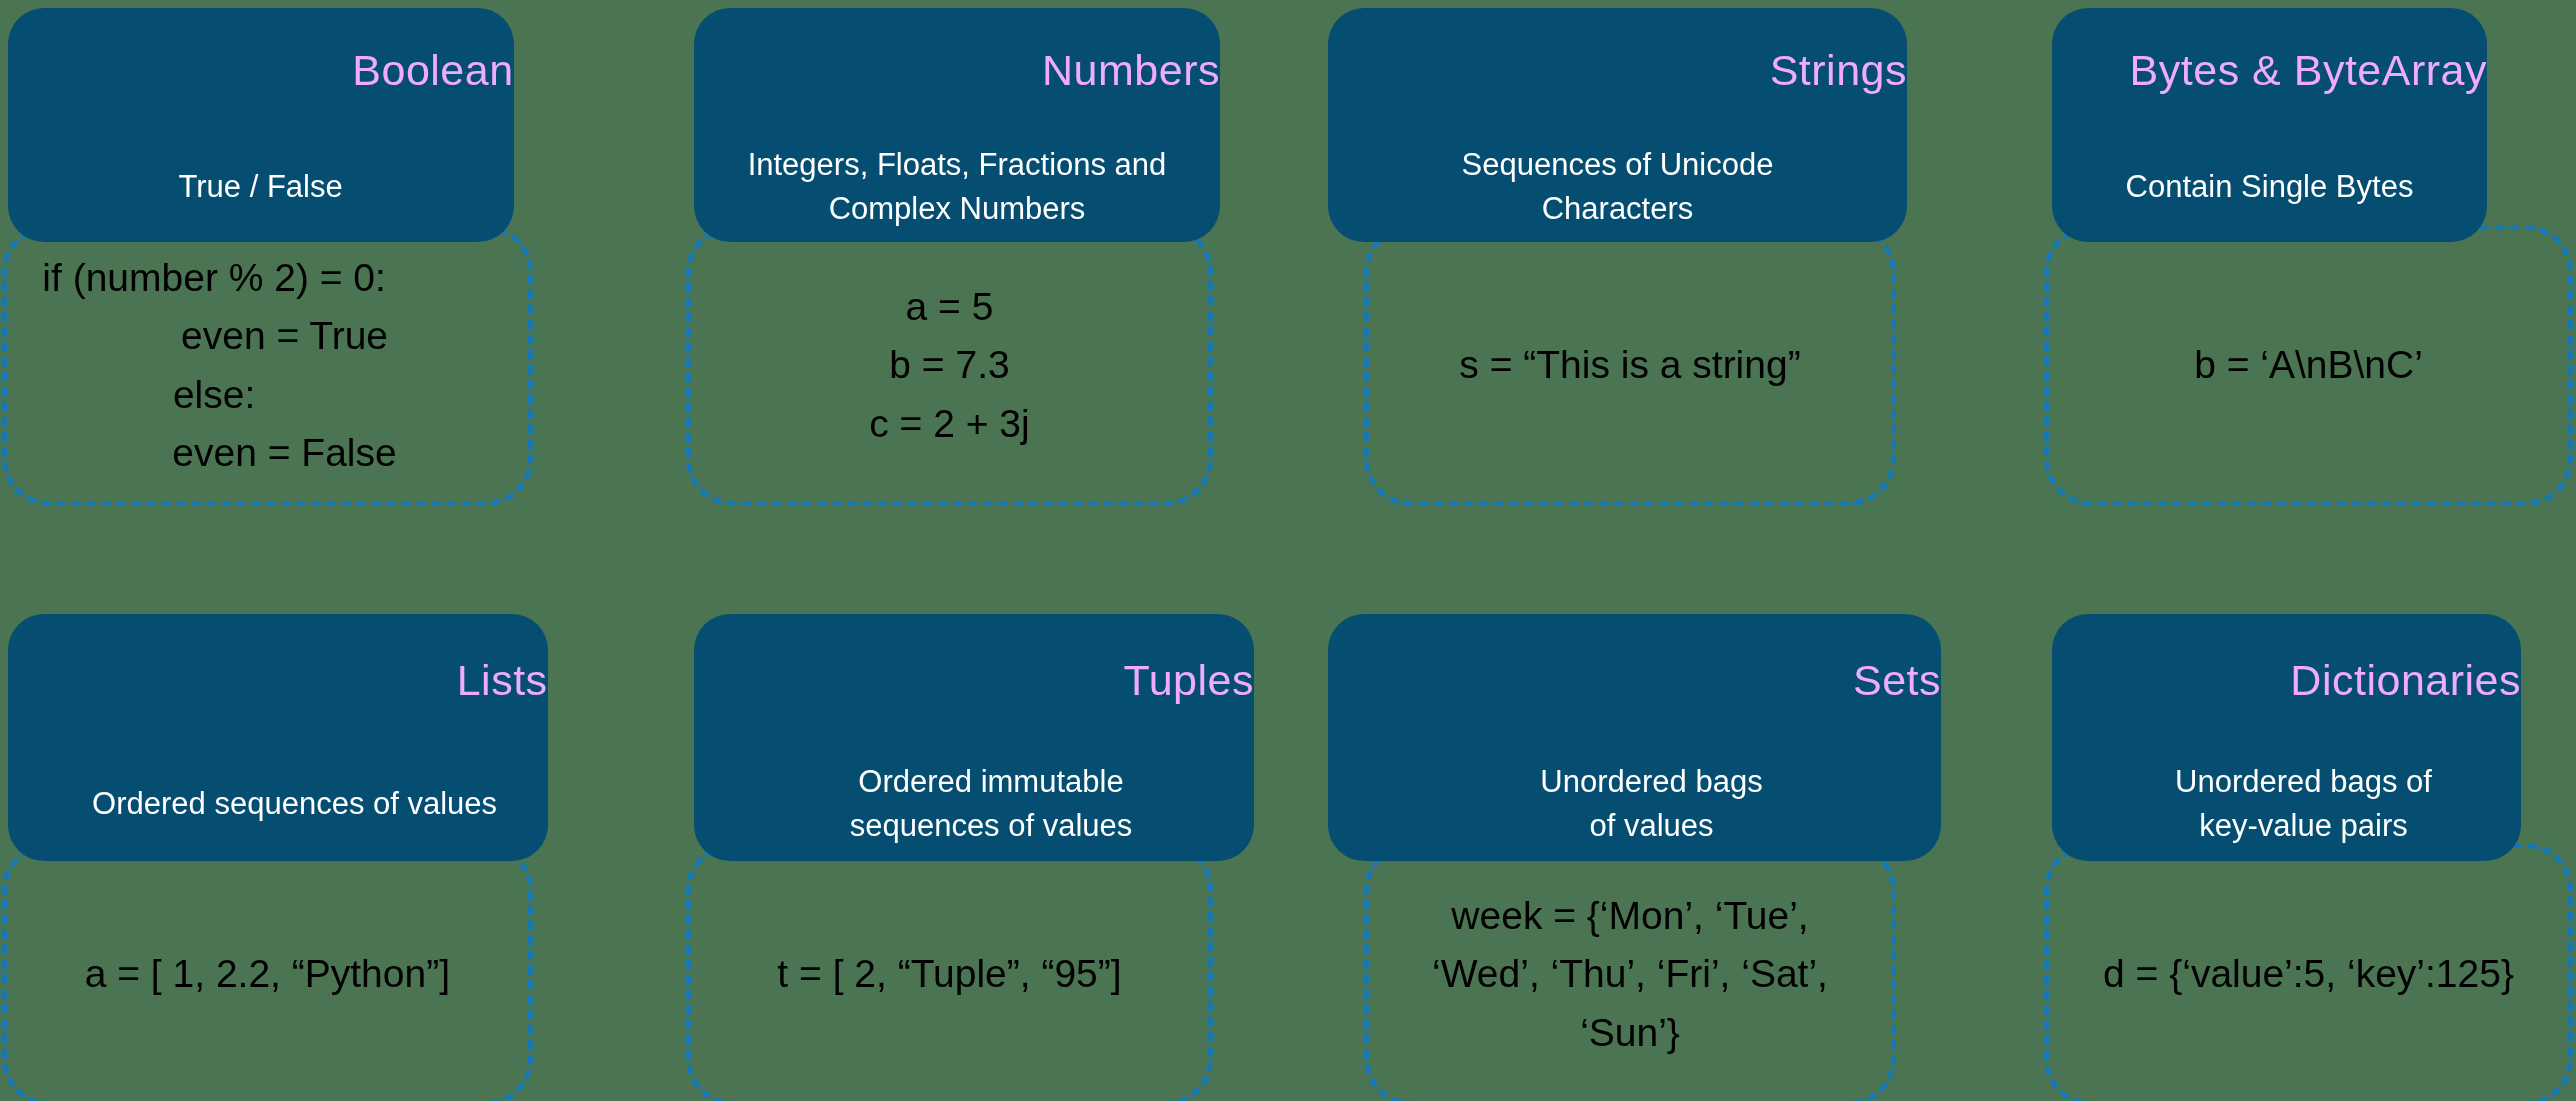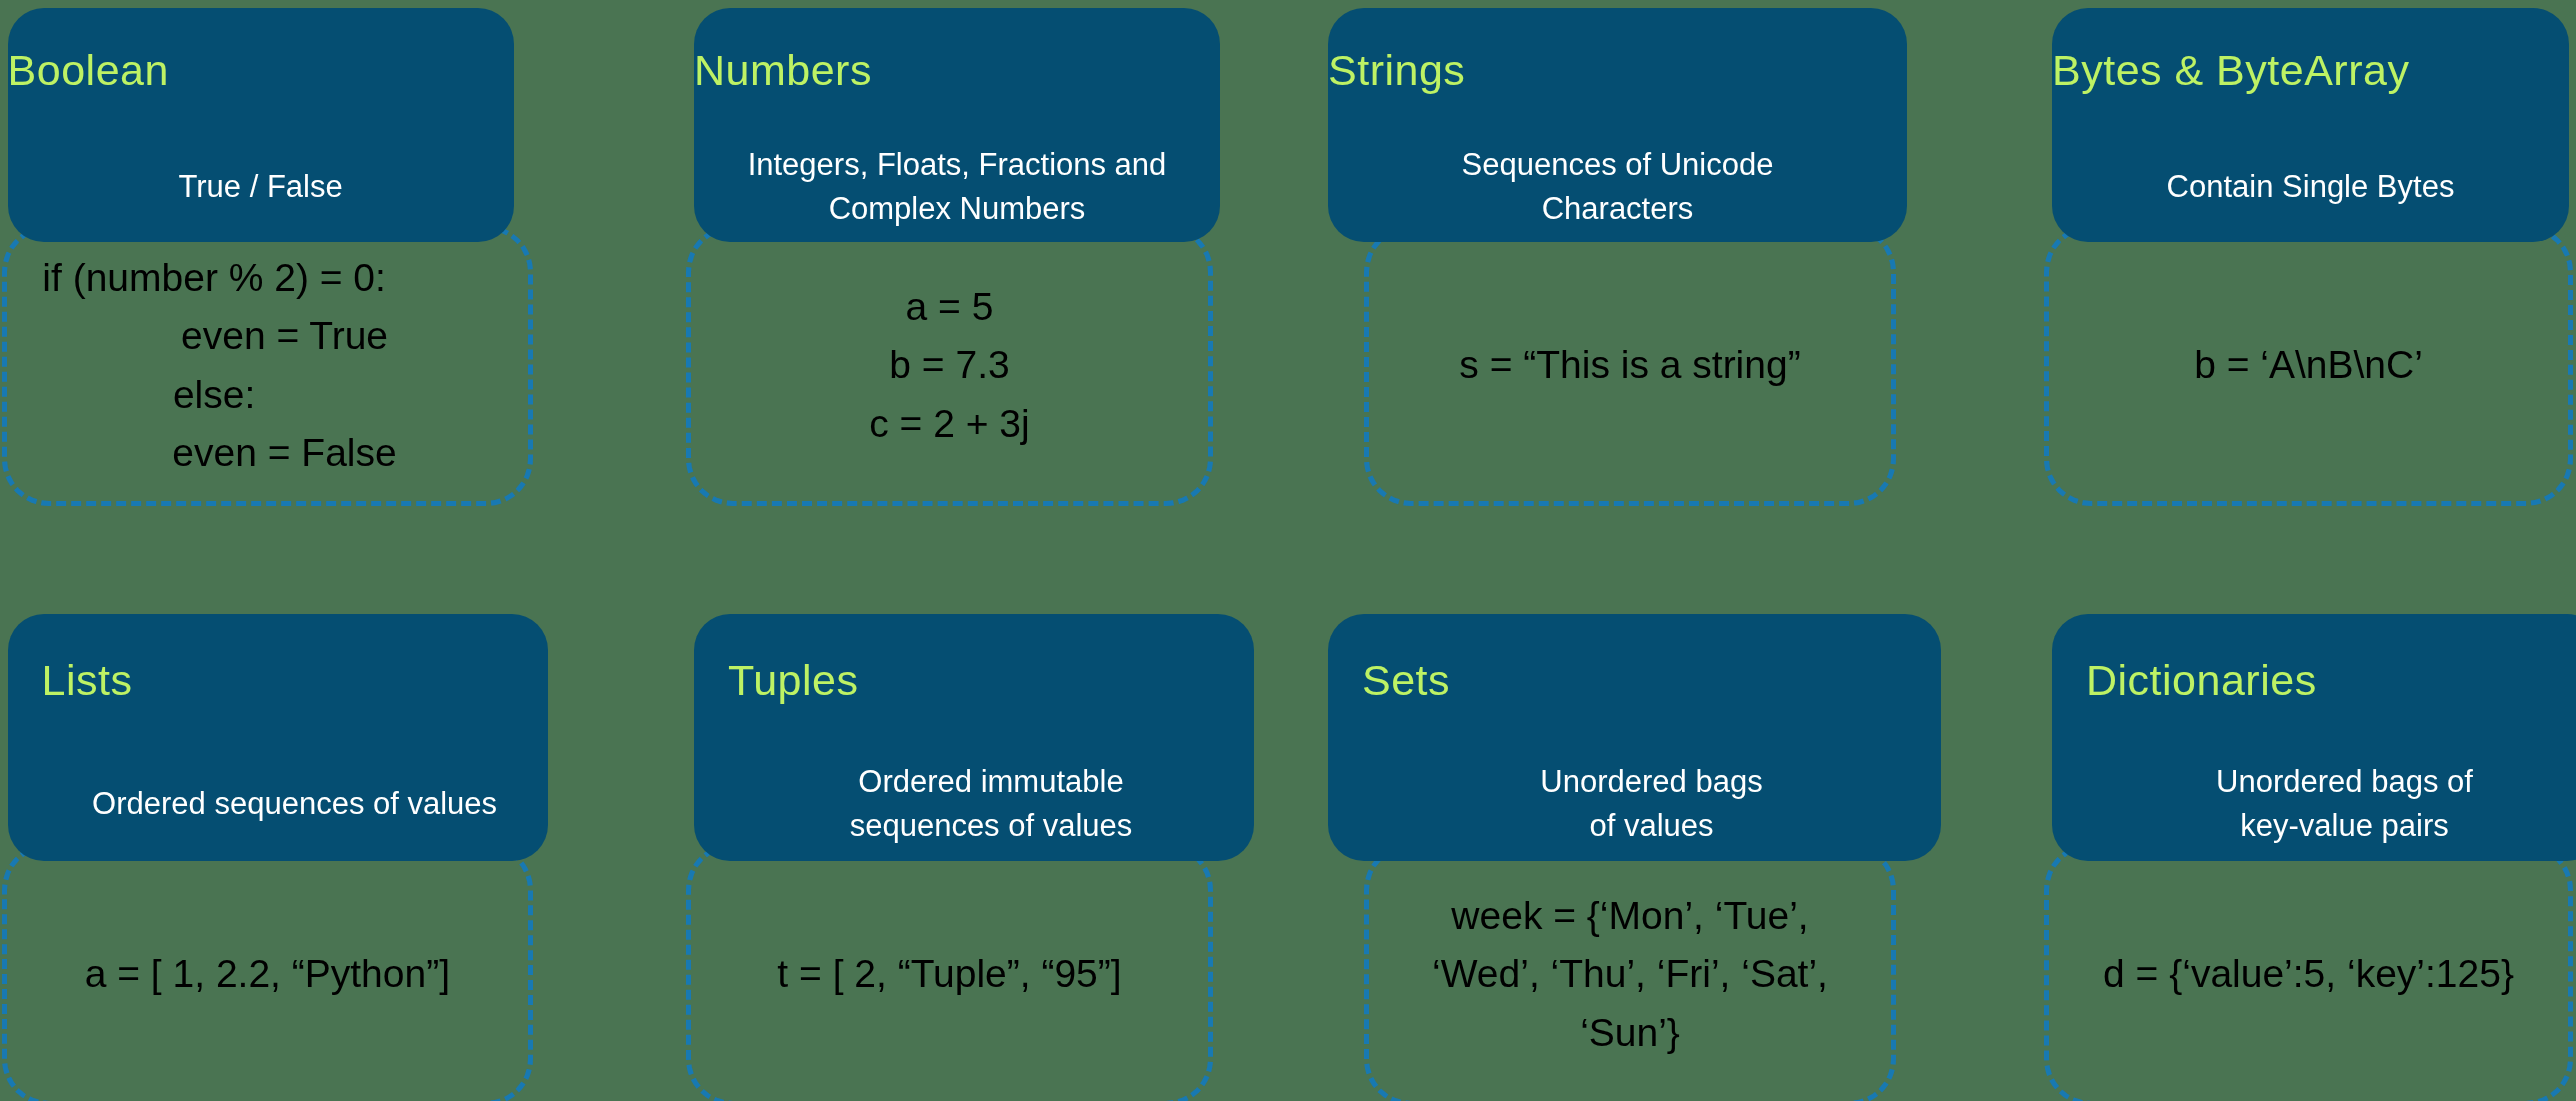--- a/index.html
+++ b/index.html
@@ -23,22 +23,22 @@
   .header {
     position: absolute;
     background: #054E72;
     border-radius: 36px;
     display: grid;
     grid-template-rows: 1.15fr 1fr;
     z-index: 2;
   }
   .title {
     align-self: center;
-    text-align: left;
-    color: #bef264;
+    text-align: right;
+    color: #f0abfc;
     font-size: 43px;
     letter-spacing: 0.5px;
     white-space: pre-line;
   }
   .subtitle {
     align-self: center;
     text-align: center;
     color: #FFFFFF;
     font-size: 31px;
     line-height: 1.42;
@@ -68,21 +68,21 @@
     padding-left: 24.6px;
   }
 
   
   .col1 .header { left: 7.6px;    width: 506px; }
   .col1 .example-box { left: 1.9px;    width: 521px; }
   .col2 .header { left: 694px;  width: 526px; }
   .col2 .example-box { left: 686px;  width: 517px; }
   .col3 .header { left: 1328px; width: 579px; }
   .col3 .example-box { left: 1364px; width: 522px; }
-  .col4 .header { left: 2052px; width: 517px; }
+  .col4 .header { left: 2052px; width: 435px; }
   .col4 .example-box { left: 2044px; width: 519px; }
 
   
   .row1 .header { top: 7.6px;   height: 234px; }
   .row1 .example-box { top: 225px; height: 271px; }
   .row2 .header { top: 614px; height: 247px; padding-left: 34px; }
   .row2 .example-box { top: 843px; height: 253px; }
 </style>
 </head>
 <body>

